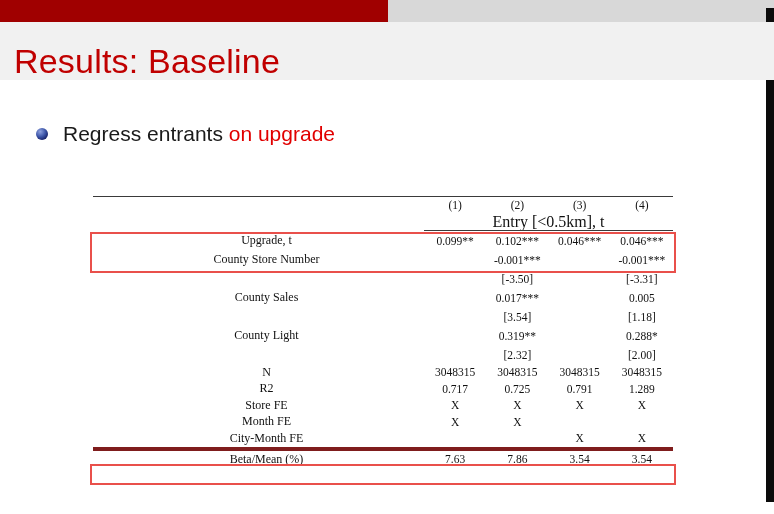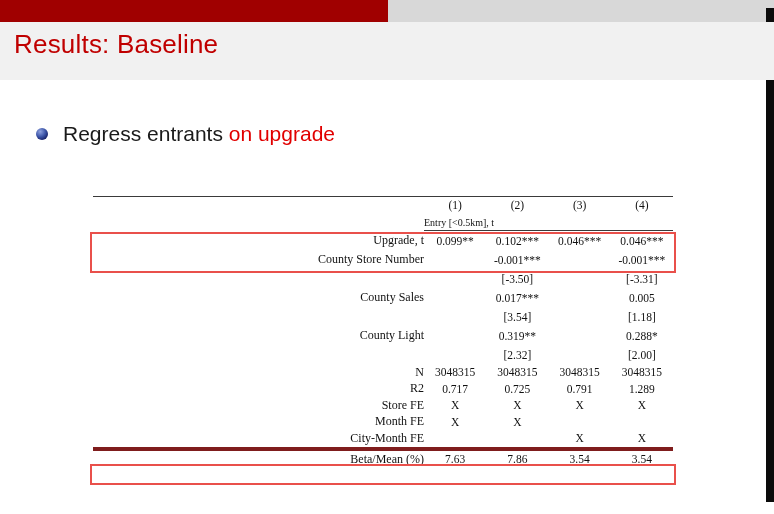--- a/index.html
+++ b/index.html
@@ -5,44 +5,44 @@
   html,body{margin:0;padding:0;background:#ffffff;}
   .slide{
     position:relative;width:774px;height:514px;background:#ffffff;
     overflow:hidden;font-family:"Liberation Sans",sans-serif;
   }
   
   .topbar-red{position:absolute;left:0;top:0;width:388px;height:22px;background:var(--bar-red,#A00000);}
   .topbar-gray{position:absolute;left:388px;top:0;right:0;height:22px;background:#D8D8D8;}
   .titleband{position:absolute;left:0;top:22px;width:100%;height:58px;background:#F1F1F1;}
   .titleband h1{
-    margin:0;padding:7px 0 0 14px;font-size:26px;font-weight:normal;
+    margin:0;padding:20px 0 0 14px;font-size:34px;font-weight:normal;
     color:var(--title-red,#C00000);font-family:"Liberation Sans",sans-serif;letter-spacing:.2px;
   }
   .black-strip{position:absolute;right:0;top:8px;width:8px;height:494px;background:#0b0b0b;}
   
   .bullet-row{position:absolute;left:36px;top:122px;display:flex;align-items:center;}
   .ball{
     width:12px;height:12px;border-radius:50%;flex:0 0 auto;margin-right:15px;
     background:radial-gradient(circle at 35% 30%, #8fa2df 0%, #3c55a8 45%, #19246b 75%, #101a4e 100%);
   }
   .bullet-text{font-size:21px;color:#1a1a1a;white-space:pre;}
   .alert{color:var(--alert-red,#E10000);}
   
   .table-wrap{
     position:absolute;left:93px;top:196px;width:580px;
     border-top:1px solid #3a3a3a;
     font-family:"Liberation Serif",serif;color:#111;
   }
   .trow{display:flex;align-items:center;}
   .h1row{height:16px;}
   .h2row{height:18px;position:relative;}
-  .span-header{display:block;margin-left:331px;width:249px;text-align:left;font-size:10px;}
+  .span-header{display:block;margin-left:331px;width:249px;text-align:center;font-size:16px;}
   .partial-rule{position:absolute;left:331px;right:0;bottom:0;height:1px;background:#3a3a3a;}
-  .lbl{width:331px;flex:0 0 auto;font-size:12px;text-align:right;padding-left:16px;box-sizing:border-box;}
+  .lbl{width:331px;flex:0 0 auto;font-size:12px;text-align:center;padding-left:16px;box-sizing:border-box;}
   .cell{width:62.25px;flex:0 0 auto;text-align:center;font-size:11.5px;}
   .r-coef,.r-tstat{height:19px;}
   .r-stat{height:16.5px;}
   .r-beta{height:17px;border-top:4px solid #7f1d1d;}
   
   .hl-box{
     position:absolute;left:-3px;width:calc(100% + 6px);box-sizing:border-box;
     border:2px solid var(--hl-red,#E9504B);pointer-events:none;
   }
   .hl-upgrade{top:35px;height:41px;}

